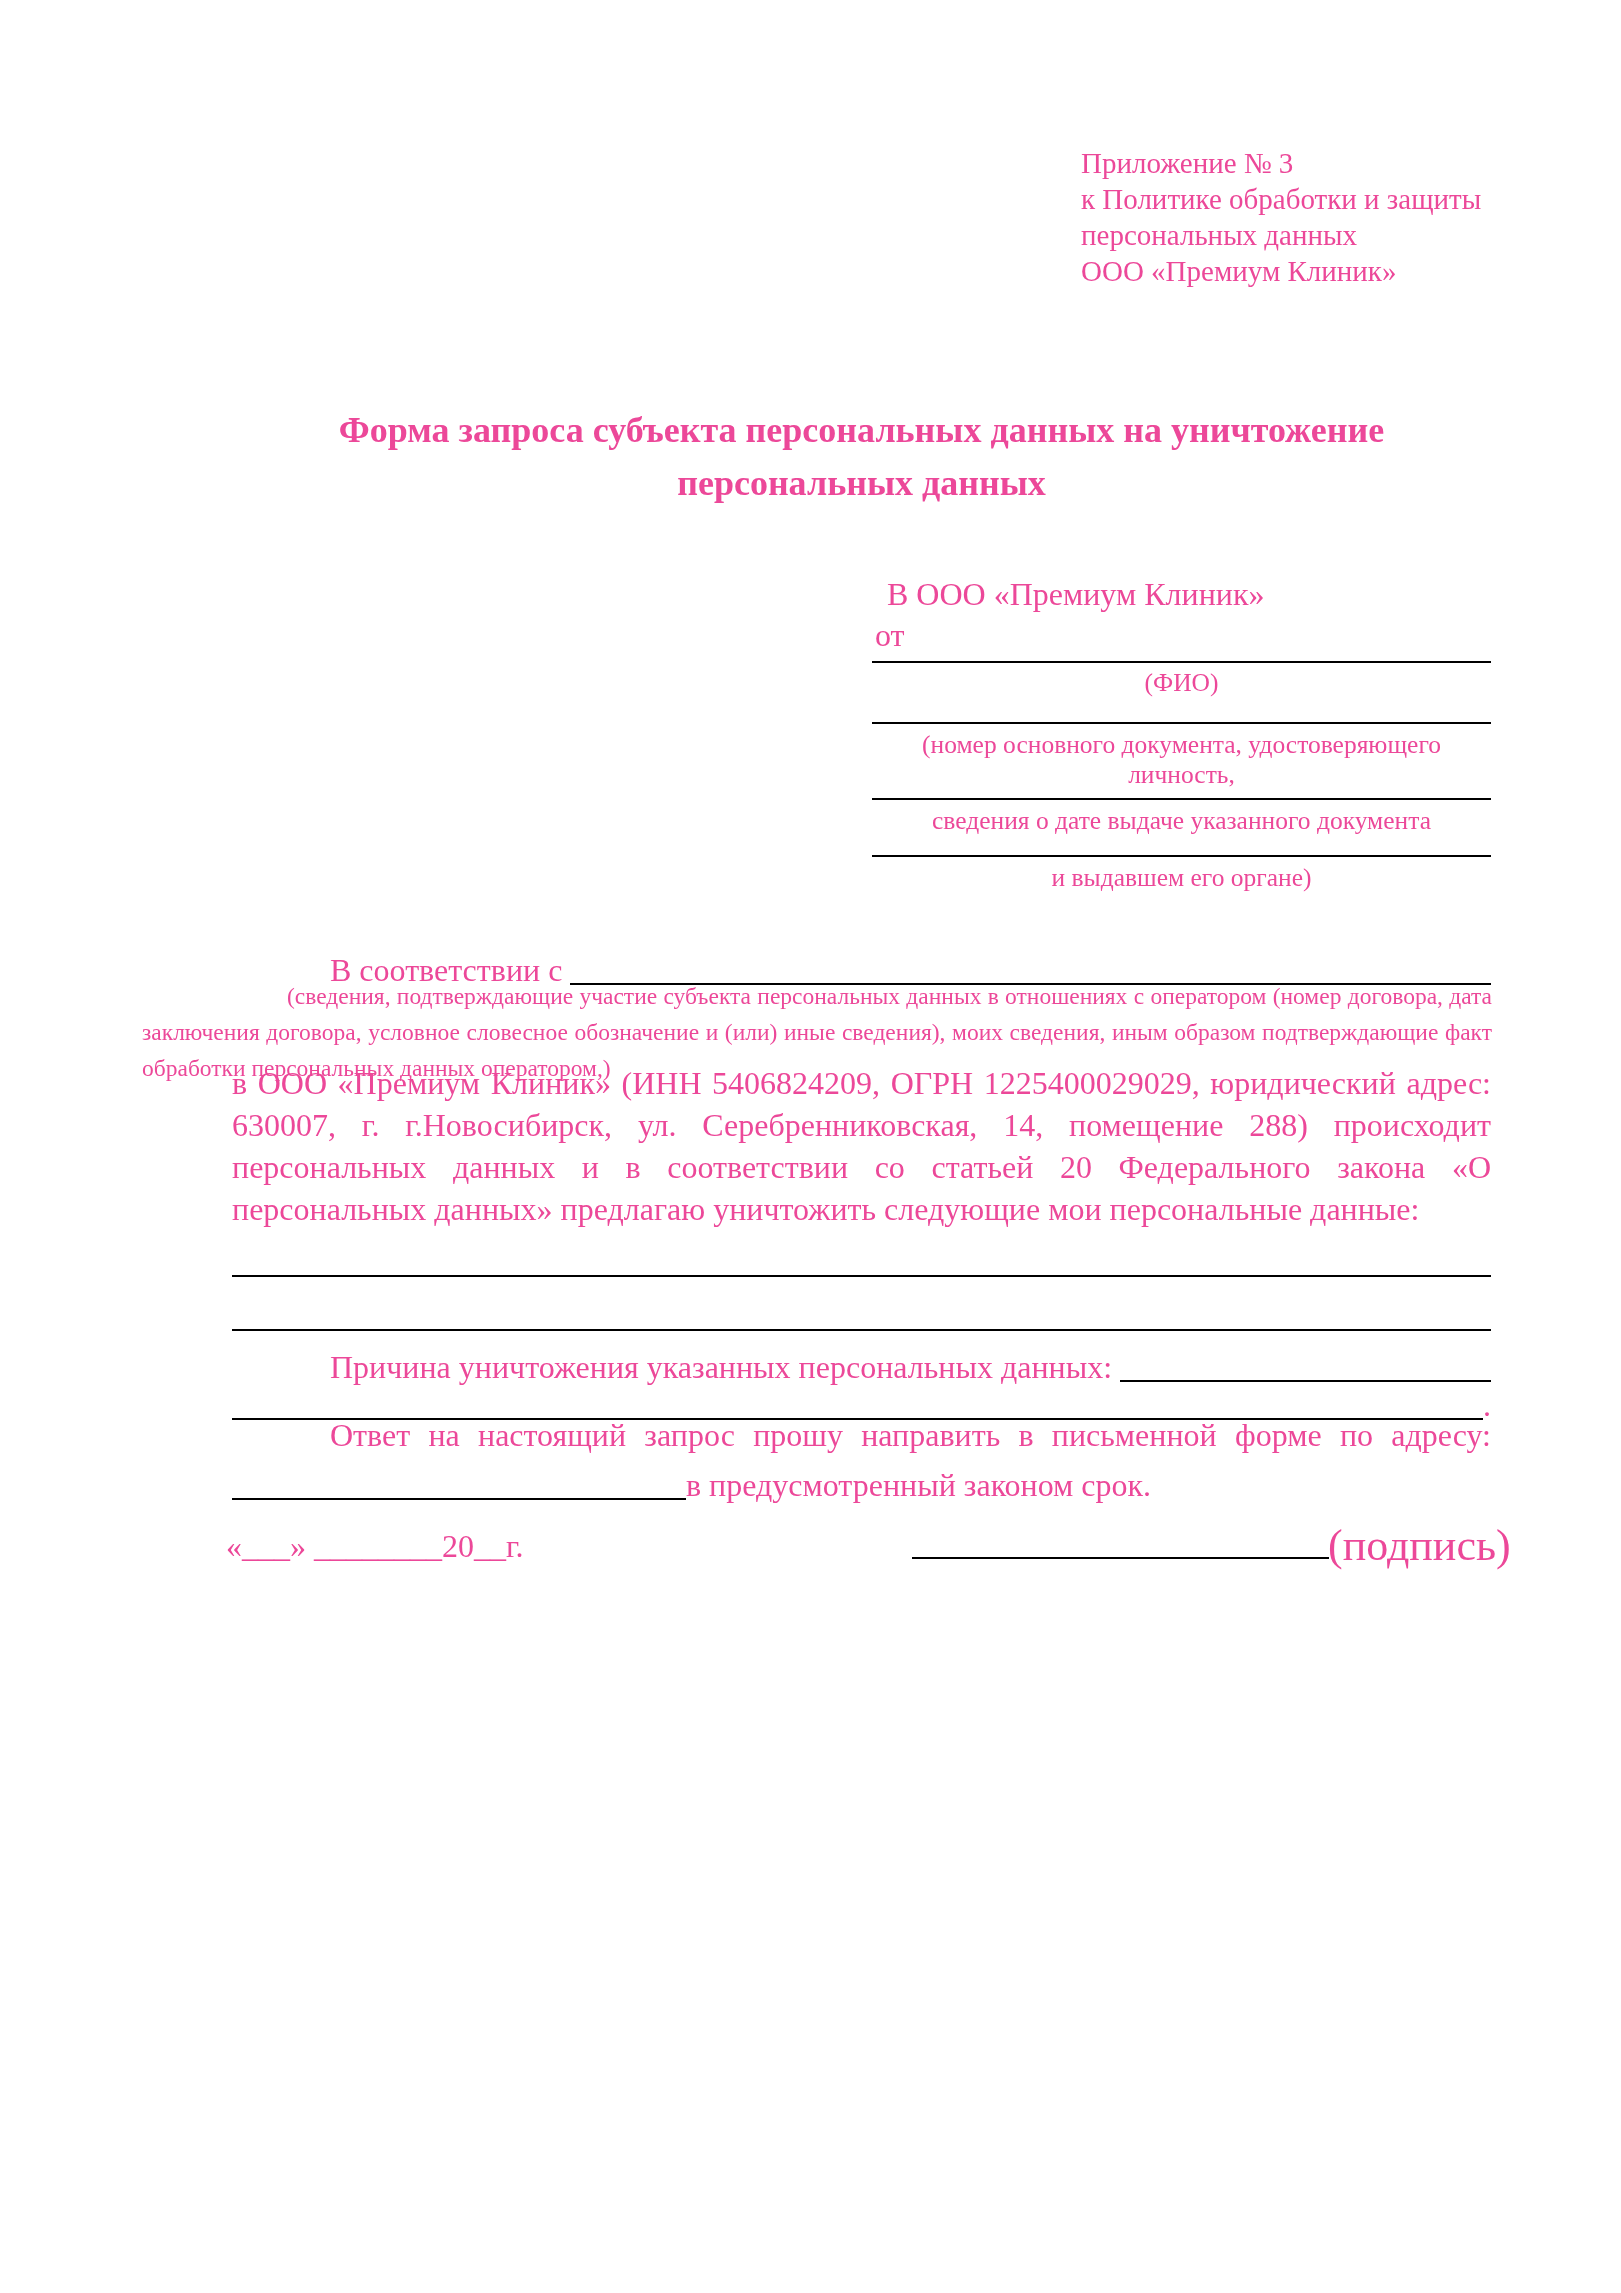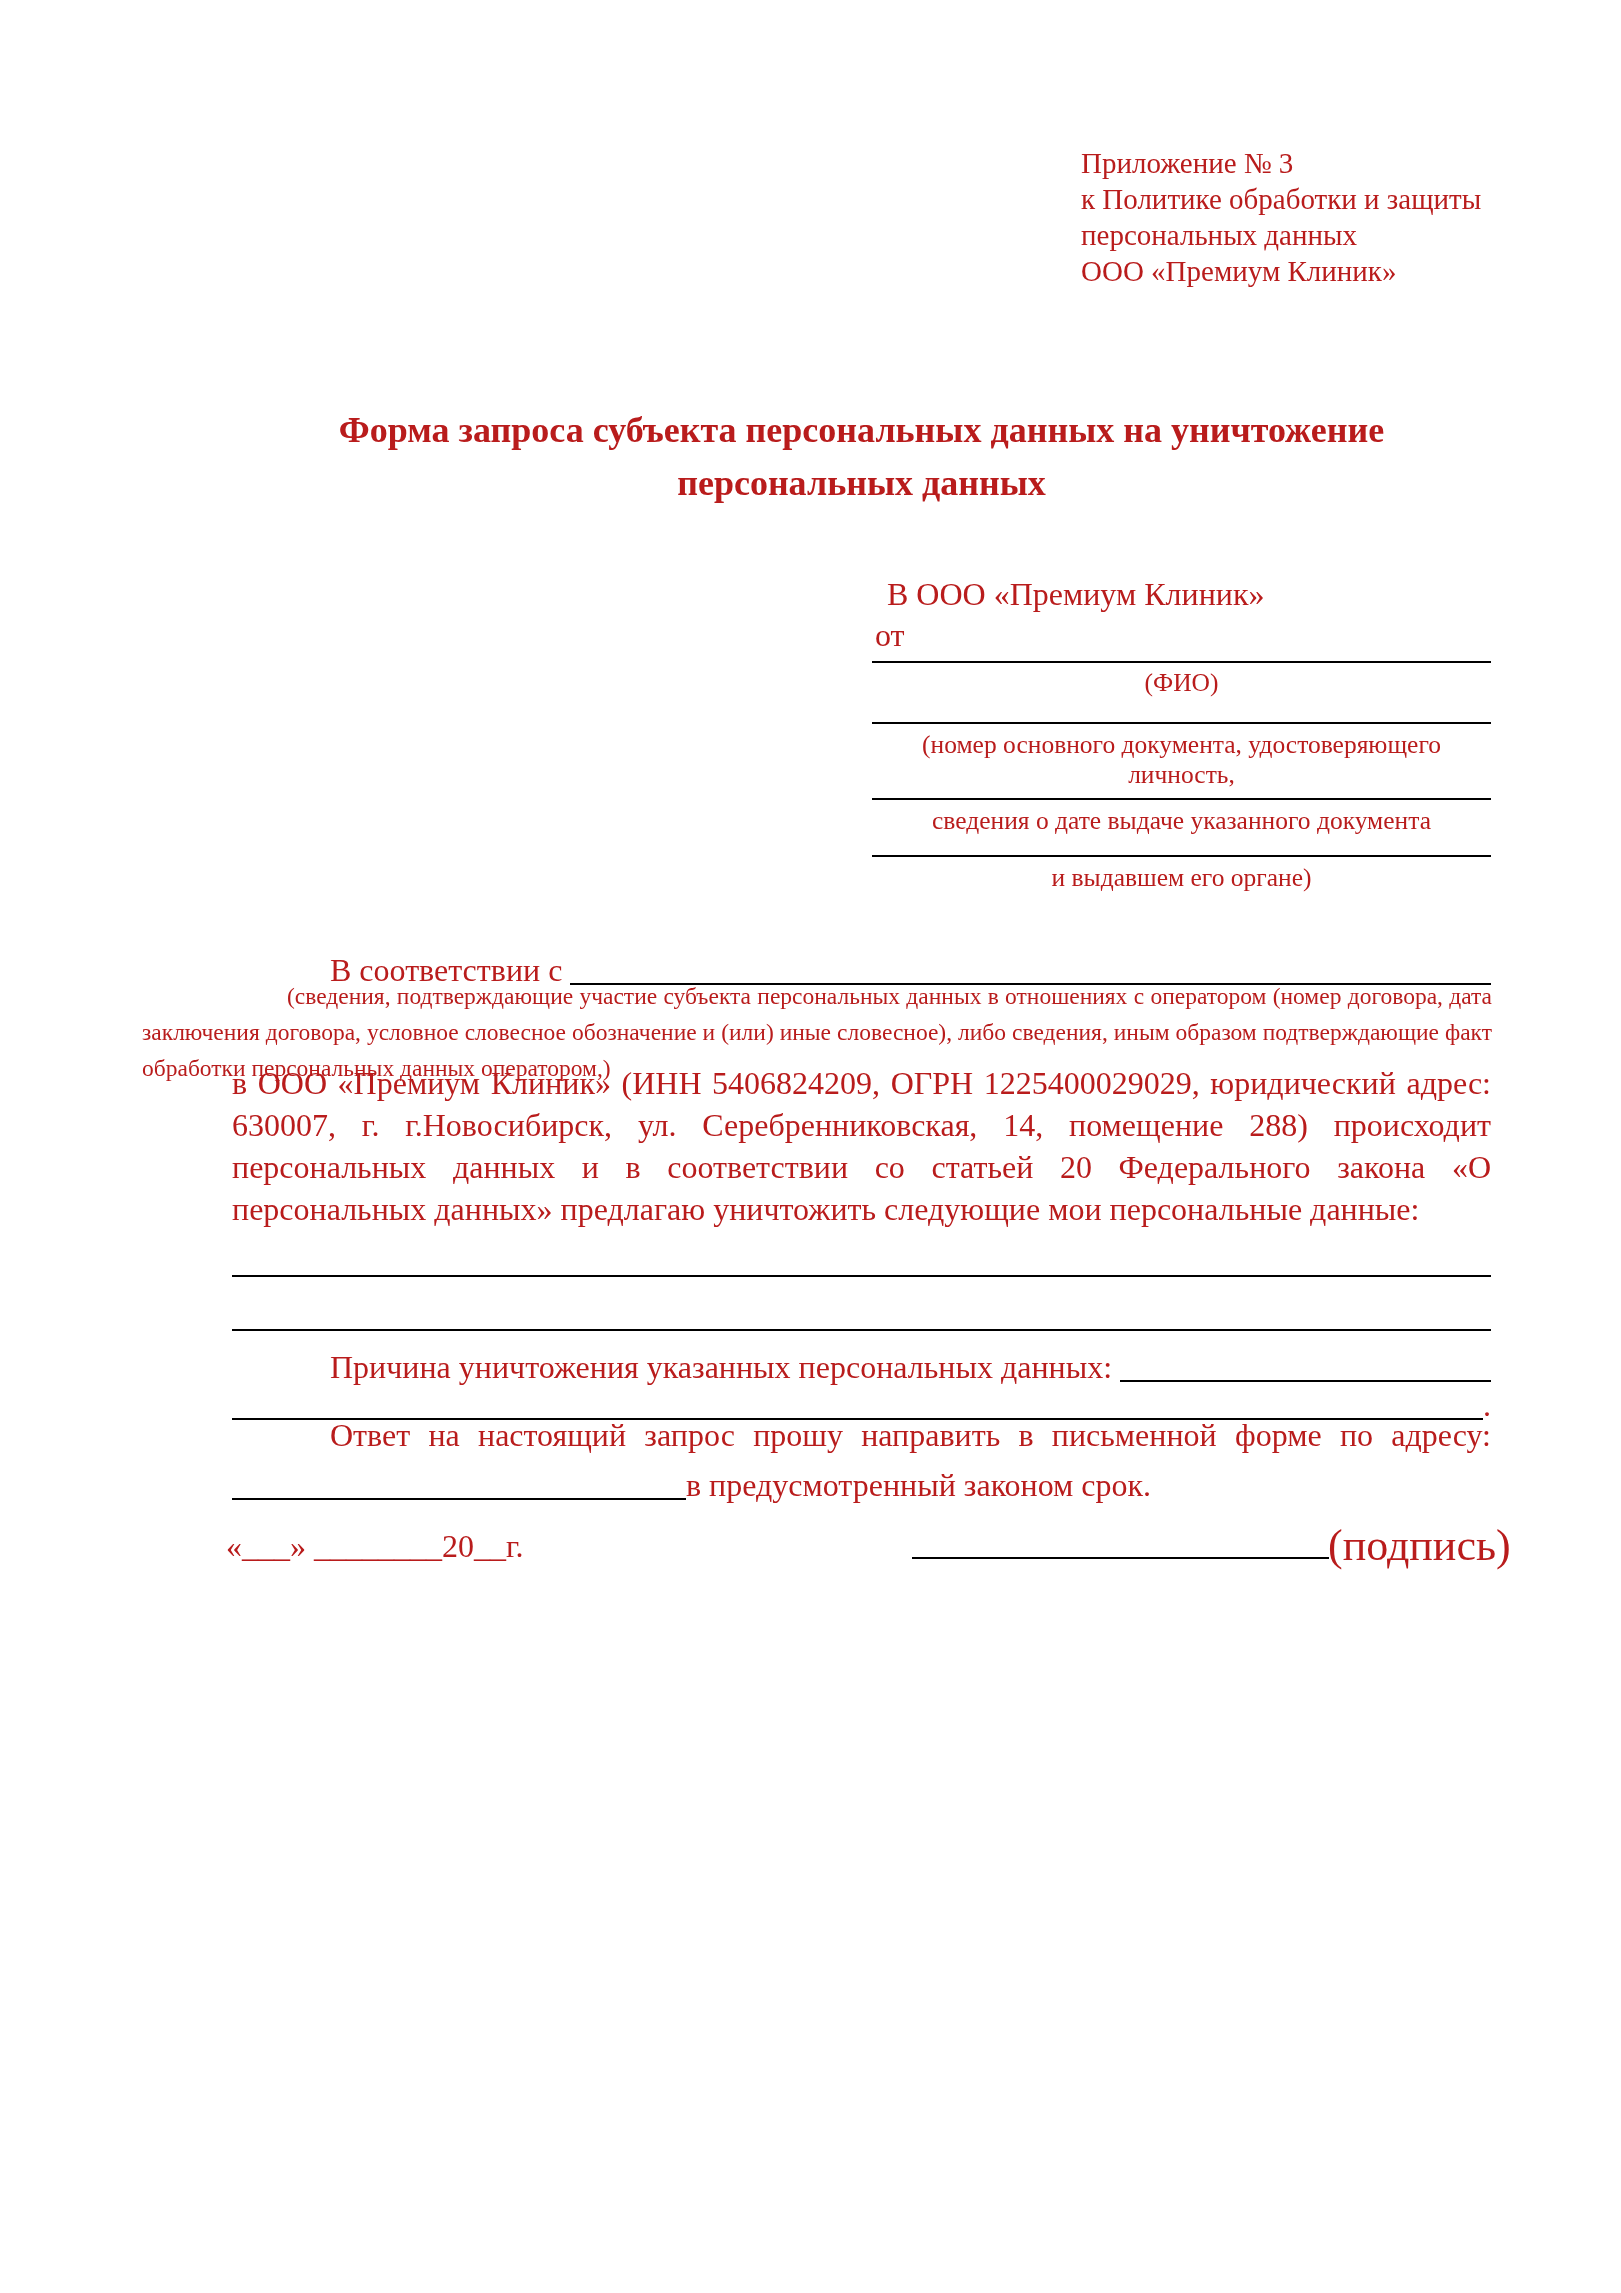--- a/index.html
+++ b/index.html
@@ -1,21 +1,21 @@
 <!DOCTYPE html>
 <html><head>
 <meta charset="utf-8">
 <style>
   html,body{margin:0;padding:0;background:#ffffff;}
   .page{
     position:relative;
     width:1621px;height:2294px;
     background:#ffffff;
     font-family:"Liberation Serif","DejaVu Serif",serif;
-    color:#b91c1c;
+    color:#ec4899;
     overflow:hidden;
   }
   .abs{position:absolute;}
   
   .appendix{left:1081px;top:145px;font-size:29px;line-height:36px;}
   
   .title{left:232px;top:404px;width:1259px;text-align:center;font-weight:bold;font-size:36px;line-height:53px;}
   
   .addr-to{left:887px;top:576px;font-size:32px;}
   .addr-from{left:875px;top:617px;font-size:32px;}
@@ -81,21 +81,21 @@
   <div class="abs addr-cap" style="top:863px;">и выдавшем его органе)</div>
 
   <div class="abs row accordance">
     <span class="indent nb">В соответствии с</span>
     <span class="nb">&nbsp;</span>
     <span class="fill"></span>
   </div>
 
   <div class="abs note">
     <div class="jline first">(сведения, подтверждающие участие субъекта персональных данных в отношениях с оператором (номер договора, дата</div>
-    <div class="jline">заключения договора, условное словесное обозначение и (или) иные словесное), либо сведения, иным образом подтверждающие факт</div>
+    <div class="jline">заключения договора, условное словесное обозначение и (или) иные сведения), моих сведения, иным образом подтверждающие факт</div>
     <div class="jline last">обработки персональных данных оператором,)</div>
   </div>
 
   <div class="abs bodypar">
     <div class="jline">в ООО «Премиум Клиник» (ИНН 5406824209, ОГРН 1225400029029, юридический адрес:</div>
     <div class="jline">630007, г. г.Новосибирск, ул. Серебренниковская, 14, помещение 288) происходит</div>
     <div class="jline">персональных данных и в соответствии со статьей 20 Федерального закона «О</div>
     <div class="jline last">персональных данных» предлагаю уничтожить следующие мои персональные данные:</div>
   </div>
 

